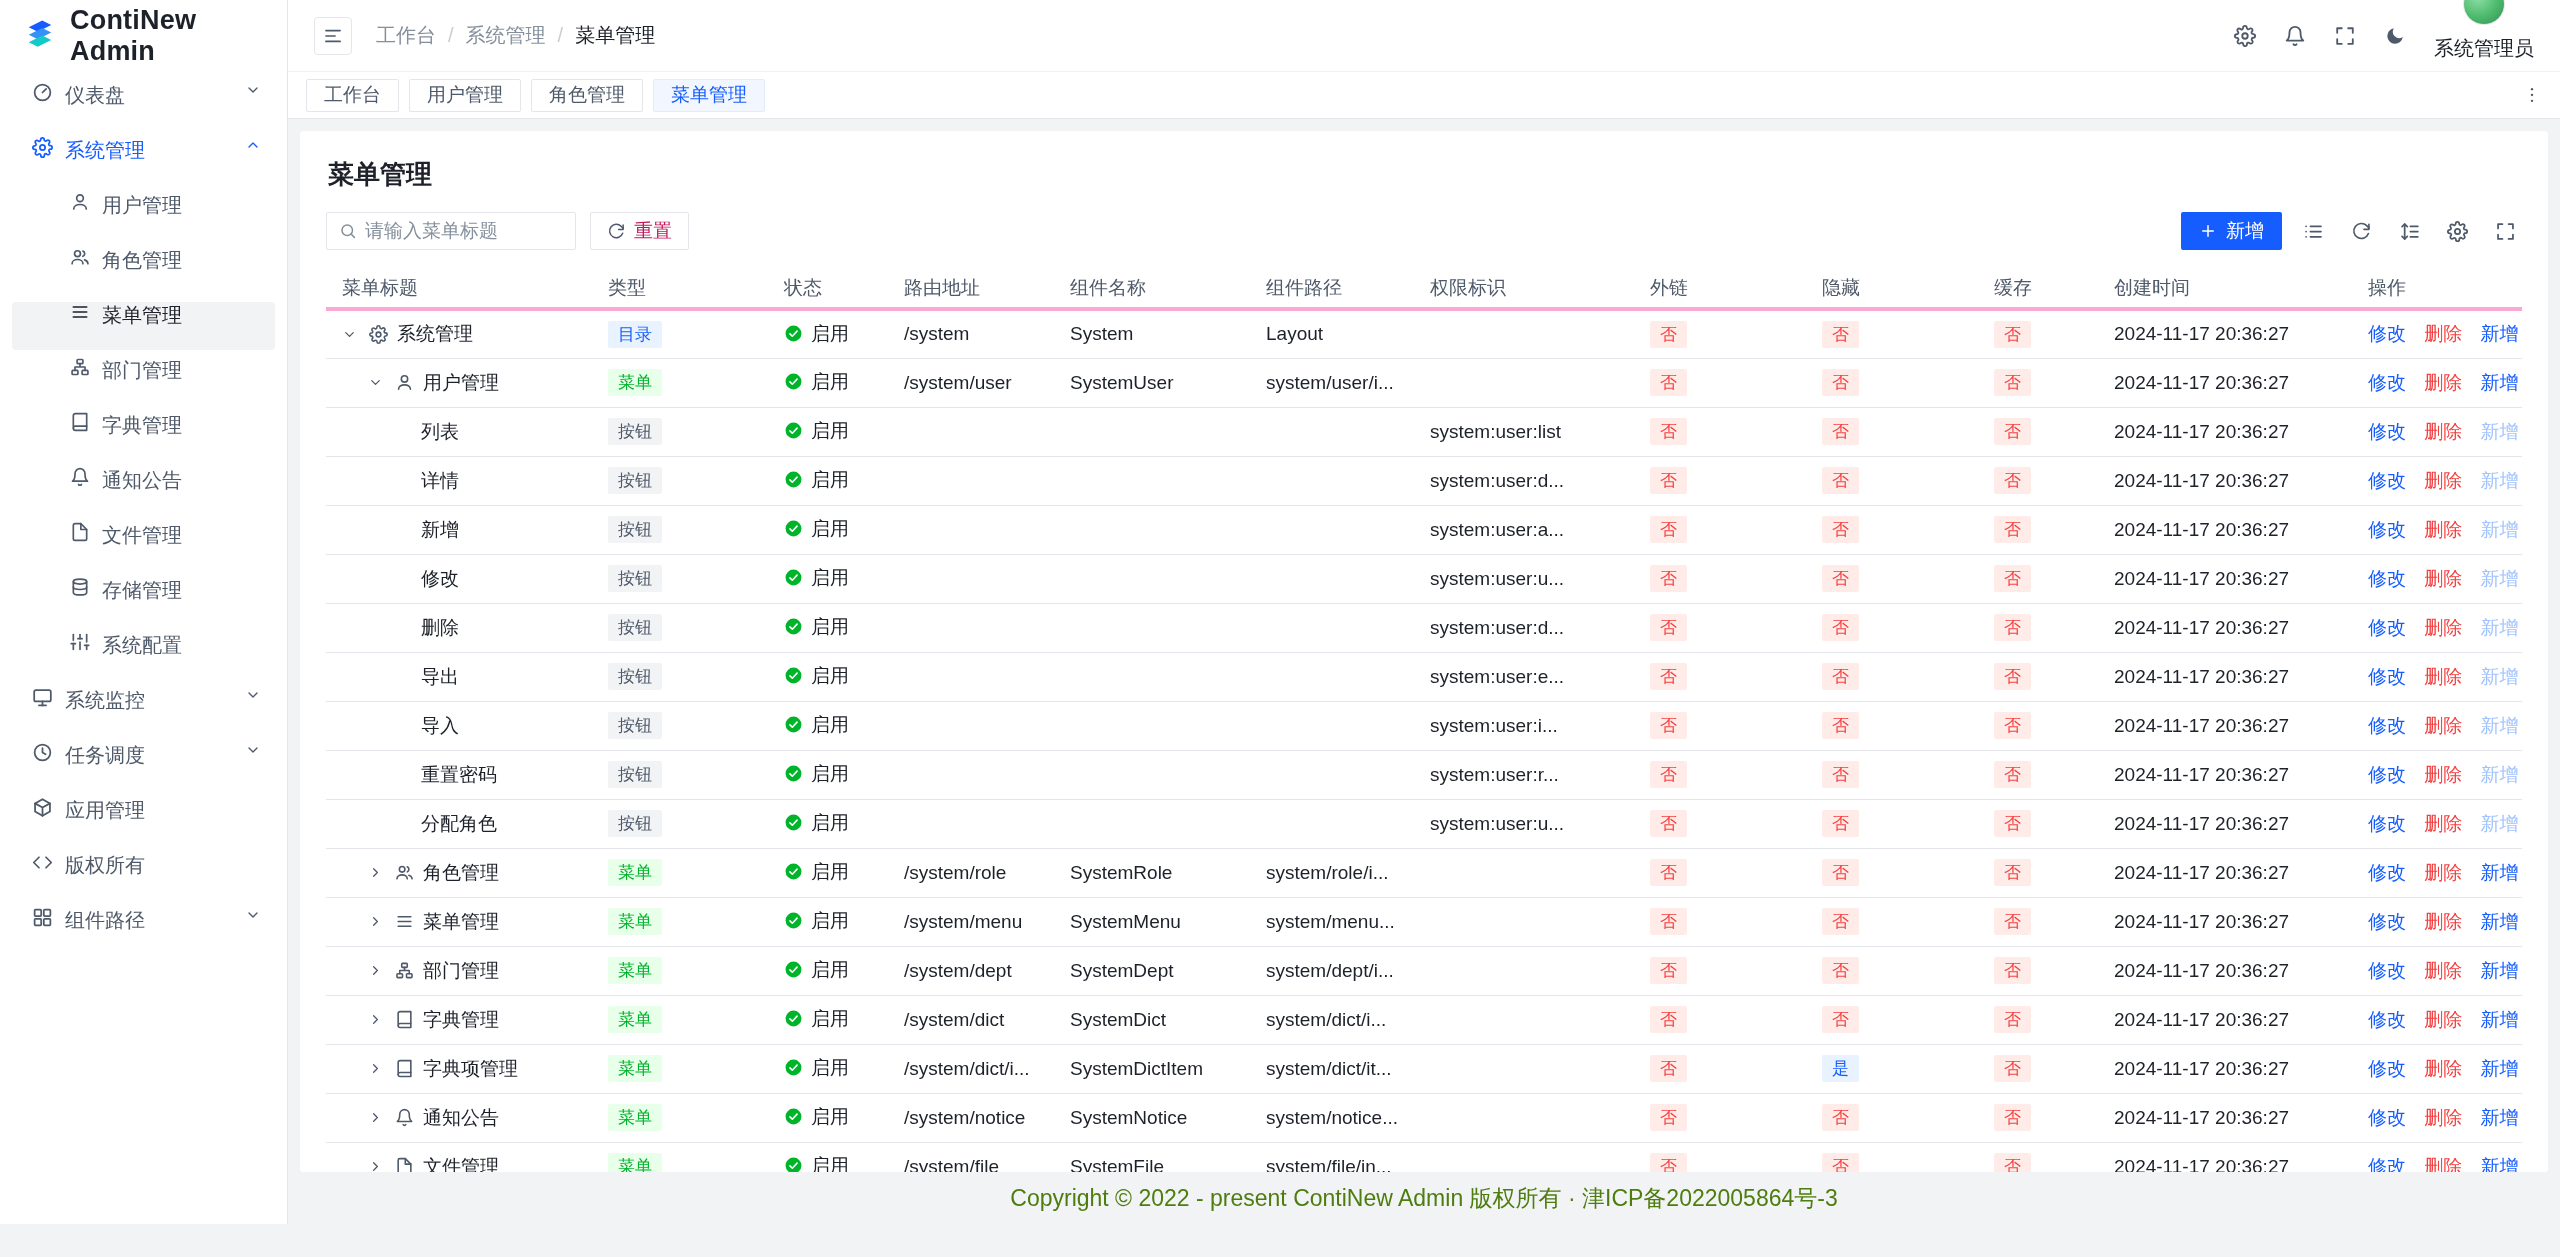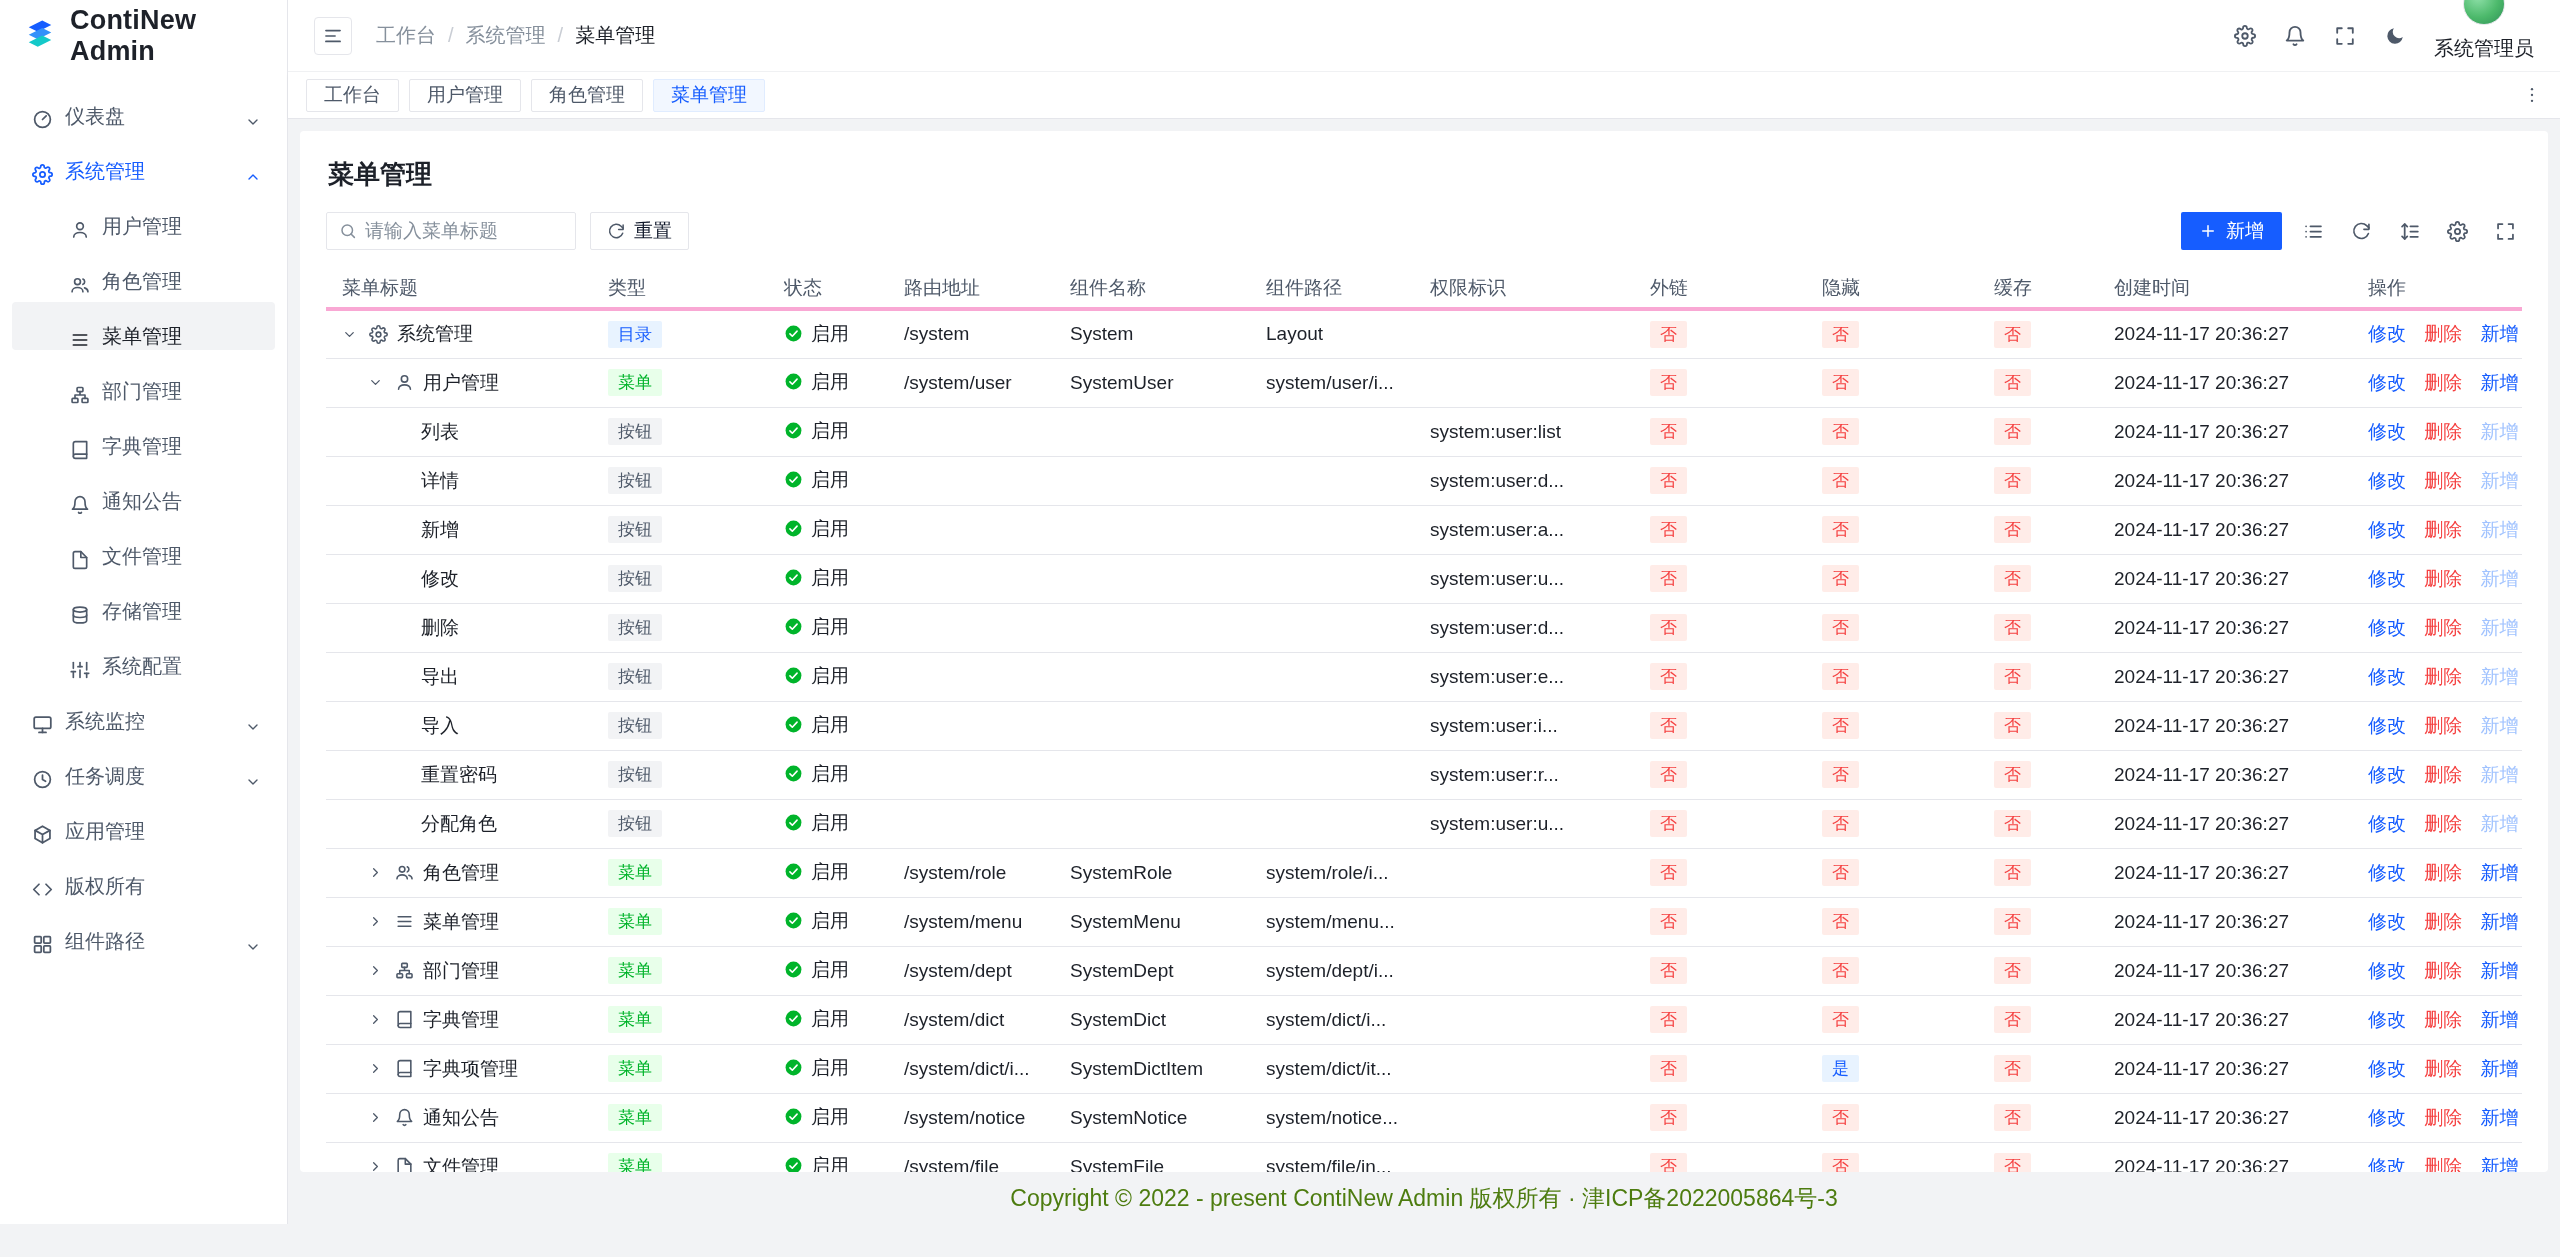--- a/index.html
+++ b/index.html
@@ -5,21 +5,21 @@
   * { margin:0; padding:0; box-sizing:border-box; }
   html,body { width:2560px; height:1257px; overflow:hidden; background:#f2f3f5;
     font-family:"Liberation Sans","DejaVu Sans",sans-serif; color:#1d2129; }
   .app { display:flex; width:2560px; height:1224px; }
 
   
   .sidebar { width:288px; background:#fff; border-right:1px solid #e5e6eb; display:flex; flex-direction:column; flex-shrink:0; }
   .logo { height:72px; display:flex; align-items:center; gap:12px; padding-left:22px; }
   .logo-title { font-size:27px; font-weight:bold; color:#1d2129; letter-spacing:.2px; }
   .side-nav { flex:1; padding:10px 12px; overflow:hidden; }
-  .snav-item { height:48px; display:flex; align-items:flex-end; gap:12px; padding:0 14px 0 20px;
+  .snav-item { height:48px; display:flex; align-items:flex-start; gap:12px; padding:0 14px 0 20px;
     border-radius:4px; font-size:20px; color:#4e5969; margin-bottom:7px; cursor:pointer; position:relative; }
   .snav-item .ic { color:#4e5969; flex-shrink:0; }
   .snav-label { flex:1; white-space:nowrap; }
   .snav-chev { color:#86909c; }
   .s-active, .s-active .ic, .s-active .snav-chev { color:#165dff; }
   .snav-sub { padding-left:58px; color:#4e5969; }
   .s-selected { background:#f2f3f5; color:#1d2129; }
   .s-selected .ic { color:#1d2129; }
 
   
@@ -50,21 +50,21 @@
   .card { background:#fff; border-radius:4px; height:1041px; padding:22px 26px; overflow:hidden; }
   .page-title { font-size:26px; font-weight:600; color:#1d2129; margin:4px 0 20px 2px; }
 
   .toolbar { display:flex; align-items:center; }
   .search-box { width:250px; height:38px; border:1px solid #e5e6eb; border-radius:2px; background:#fff;
     display:flex; align-items:center; padding:0 12px; gap:8px; color:#86909c; }
   .search-box input { border:none; outline:none; flex:1; font-size:19px; min-width:0;
     font-family:"Liberation Sans","DejaVu Sans",sans-serif; color:#1d2129; background:transparent; }
   .search-box input::placeholder { color:#86909c; }
   .btn-plain { height:38px; margin-left:14px; padding:0 16px; background:#fff; border:1px solid #e5e6eb; border-radius:2px;
-    display:flex; align-items:center; gap:9px; font-size:19px; color:#0f172a; cursor:pointer; }
+    display:flex; align-items:center; gap:9px; font-size:19px; color:#be185d; cursor:pointer; }
   .btn-plain .ic { color:#4e5969; }
   .toolbar-right { margin-left:auto; display:flex; align-items:center; gap:14px; }
   .btn-primary { height:38px; padding:0 18px; background:#165dff; color:#fff; border:none; border-radius:2px;
     display:flex; align-items:center; gap:9px; font-size:19px; cursor:pointer; }
   .tool-icon-btn { width:34px; height:34px; background:none; border:none; color:#4e5969; border-radius:2px;
     display:flex; align-items:center; justify-content:center; cursor:pointer; }
 
   
   table.grid { width:2196px; table-layout:fixed; border-collapse:collapse; margin-top:18px; }
   .grid th { height:41px; text-align:left; font-weight:400; font-size:19px; color:#4e5969;

